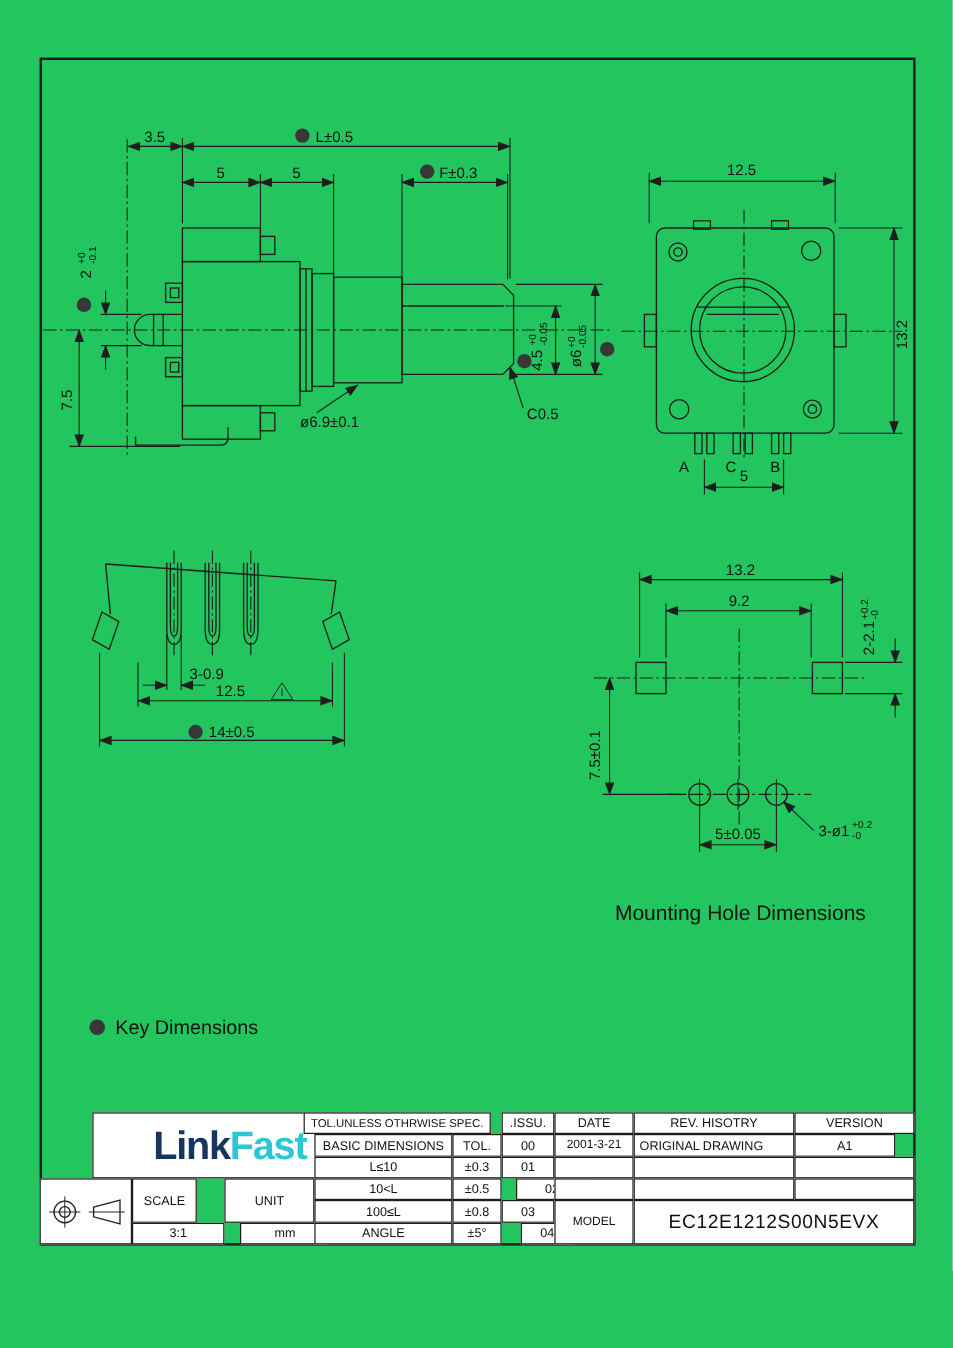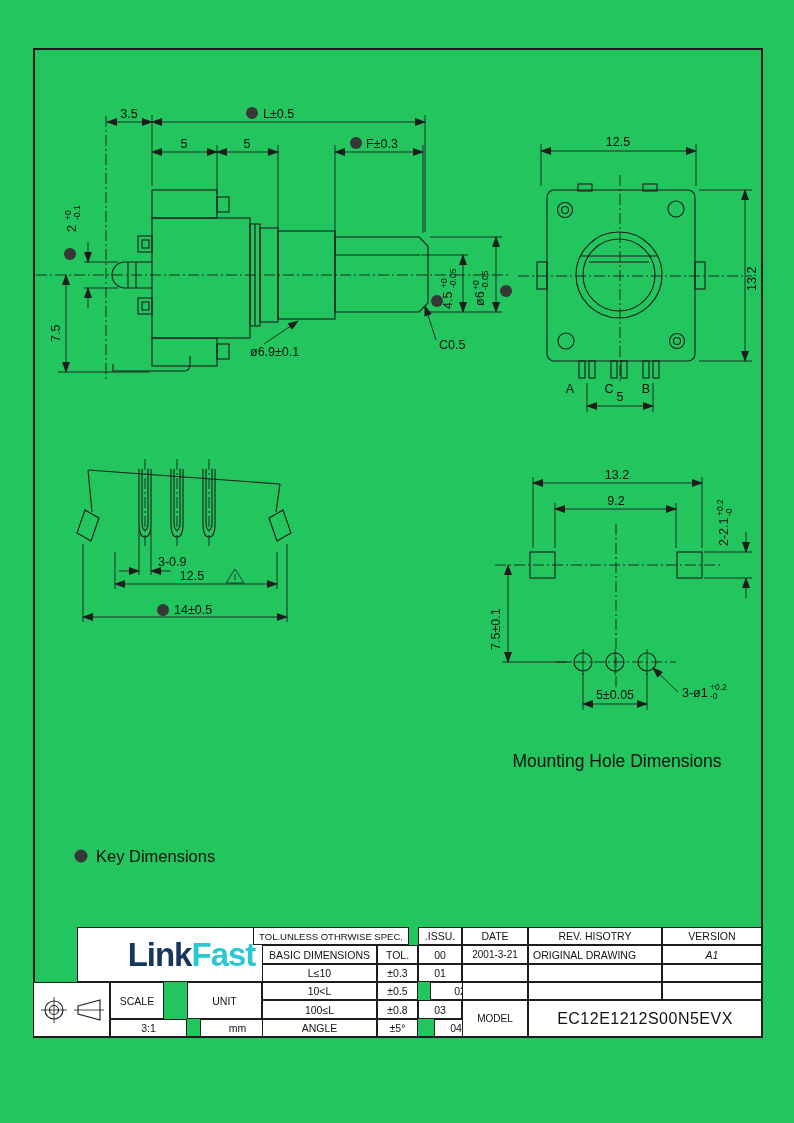--- a/index.html
+++ b/index.html
@@ -349,21 +349,21 @@
     <div class="tb" style="left:629px;top:0;width:100px;height:18px;">
         <span>VERSION</span>
       </div>
 
     <div class="tb" style="left:429px;top:18px;width:66px;height:19px;font-size:10px;">
         <span>2001-3-21</span>
       </div>
     <div class="tb left" style="left:495px;top:18px;width:134px;height:19px;">
         <span>ORIGINAL DRAWING</span>
       </div>
-    <div class="tb" style="left:629px;top:18px;width:100px;height:19px;font-style:italic;">
+    <div class="tb" style="left:629px;top:18px;width:84px;height:19px;">
         <span>A1</span>
       </div>
 
     <div class="tb" style="left:429px;top:37px;width:66px;height:18px;">
         <span></span>
       </div>
     <div class="tb left" style="left:495px;top:37px;width:134px;height:18px;">
         <span></span>
       </div>
     <div class="tb" style="left:629px;top:37px;width:100px;height:18px;">

